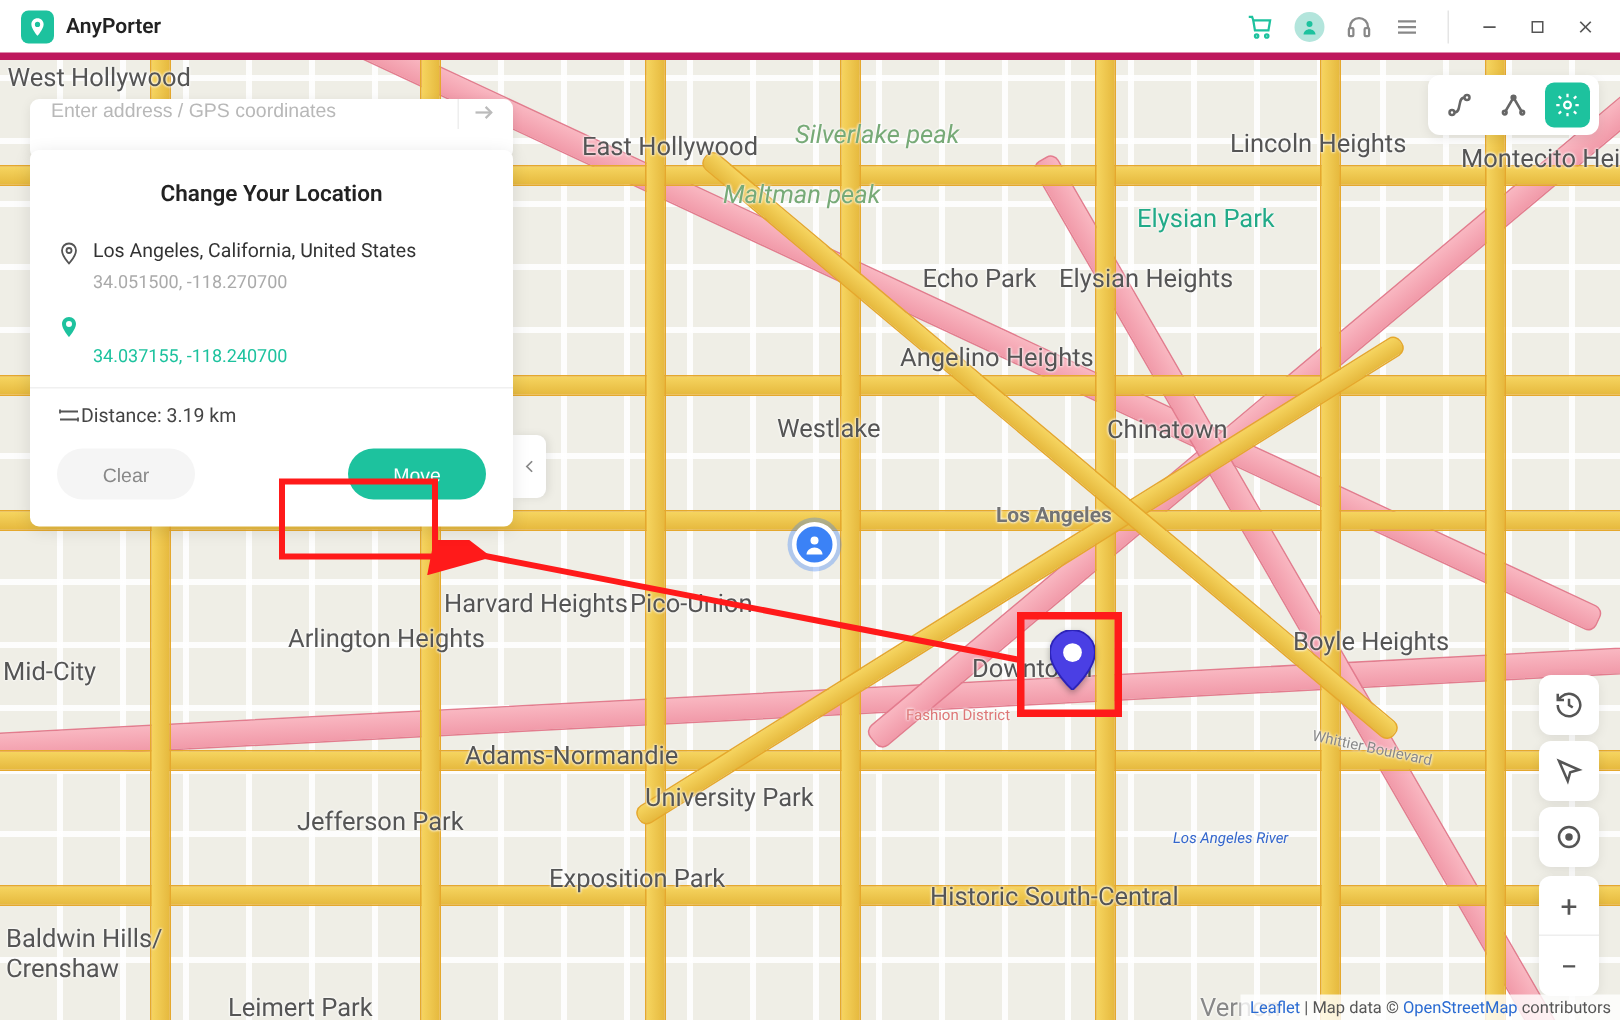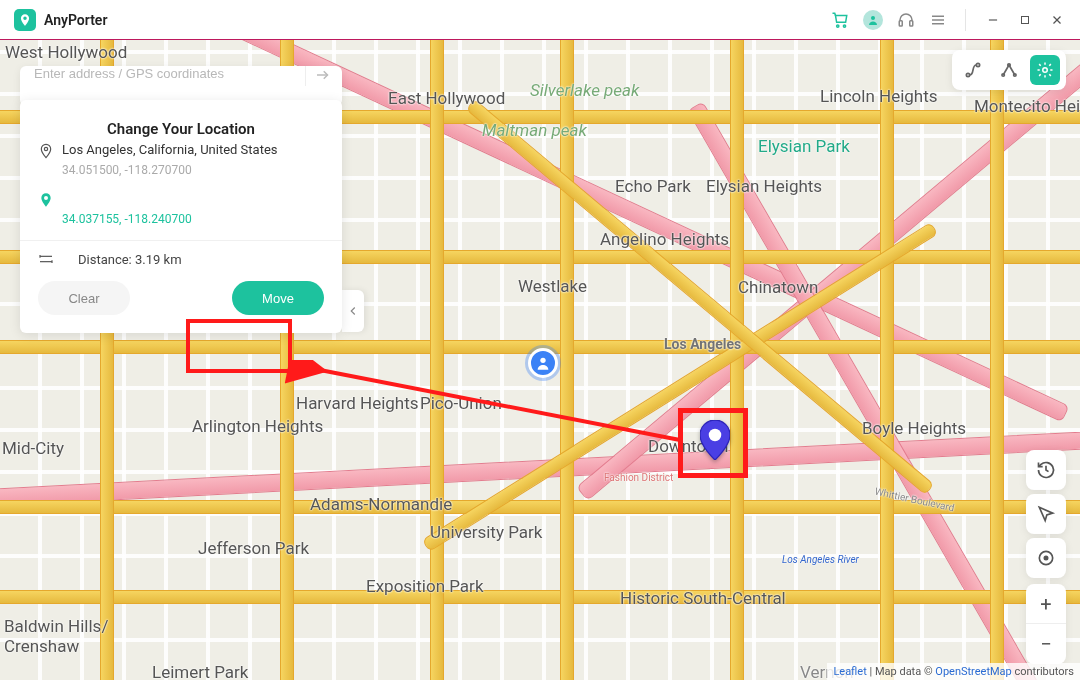--- a/index.html
+++ b/index.html
@@ -1,19 +1,19 @@
 <!DOCTYPE html>
 <html><head>
 <meta charset="utf-8">
 <style>
   * { box-sizing: border-box; margin: 0; padding: 0; }
   body { font-family: -apple-system, BlinkMacSystemFont, "Segoe UI", Roboto, Arial, sans-serif; background: #fff; width: 1080px; height: 680px; overflow: hidden; position: relative; }
   
   
-  .titlebar { height: 40px; display: flex; align-items: center; padding: 0 14px; border-bottom: 1px solid #be185d; background: #fff; position: relative; z-index: 30; }
+  .titlebar { height: 40px; display: flex; align-items: center; padding: 0 14px; border-bottom: 5px solid #be185d; background: #fff; position: relative; z-index: 30; }
   .titlebar .logo { width: 22px; height: 22px; background: #1dc29e; border-radius: 5px; display: flex; align-items: center; justify-content: center; margin-right: 8px; }
   .titlebar .logo svg { width: 14px; height: 14px; }
   .titlebar .appname { font-weight: 600; font-size: 14px; color: #222; }
   .titlebar .right { margin-left: auto; display: flex; align-items: center; gap: 14px; }
   .titlebar .iconbtn { width: 18px; height: 18px; display: flex; align-items: center; justify-content: center; color: #888; cursor: pointer; }
   .titlebar .iconbtn.cart { color: #1dc29e; }
   .titlebar .avatar { width: 20px; height: 20px; border-radius: 50%; background: #b3e5dc; display: flex; align-items: center; justify-content: center; }
   .titlebar .avatar svg { width: 12px; height: 12px; }
   .titlebar .divider { width: 1px; height: 22px; background: #e5e5e5; margin: 0 4px; }
   .titlebar .win { width: 18px; height: 18px; display: flex; align-items: center; justify-content: center; color: #555; cursor: pointer; }
@@ -36,30 +36,30 @@
   
   
   .search { position: absolute; top: 66px; left: 20px; width: 322px; height: 40px; background: #fff; border-radius: 6px; box-shadow: 0 2px 8px rgba(0,0,0,.08); display: flex; align-items: flex-start; padding: 0 8px 0 14px; z-index: 25; }
   .search input { border: none; outline: none; flex: 1; font-size: 13px; color: #333; }
   .search input::placeholder { color: #b8b8b8; }
   .search .sep { width: 1px; height: 20px; background: #eee; margin: 0 8px; }
   .search .go { width: 20px; height: 20px; color: #bbb; cursor: pointer; }
   
   
   .panel { position: absolute; top: 100px; left: 20px; width: 322px; background: #fff; border-radius: 6px; box-shadow: 0 2px 12px rgba(0,0,0,.1); padding: 20px 18px 18px; z-index: 25; }
-  .panel h2 { text-align: center; font-size: 15px; font-weight: 600; color: #222; margin-bottom: 4px; }
+  .panel h2 { text-align: center; font-size: 15px; font-weight: 600; color: #222; margin-bottom: 22px; }
   .locrow { margin-bottom: 14px; }
   .locrow .addr { display: flex; align-items: flex-start; gap: 8px; font-size: 13px; color: #333; margin-bottom: 4px; }
   .locrow .addr .ico { width: 16px; height: 16px; flex-shrink: 0; margin-top: 1px; }
   .locrow.target .addr { color: #1dc29e; }
   .locrow .coords { font-size: 12px; color: #aaa; margin-left: 24px; }
   .locrow.target .coords { color: #1dc29e; }
   .addr-text { white-space: nowrap; overflow: hidden; text-overflow: ellipsis; }
   .panel hr { border: none; border-top: 1px solid #f0f0f0; margin: 10px -18px; }
-  .distrow { display: flex; align-items: center; gap: 24px; font-size: 13px; color: #444; margin-bottom: 14px; }
+  .distrow { display: flex; align-items: center; gap: 0; font-size: 13px; color: #444; margin-bottom: 14px; }
   .distrow .ico { width: 16px; height: 16px; }
   .btnrow { display: flex; gap: 16px; justify-content: space-between; }
   .btn { flex: 0 0 92px; height: 34px; border-radius: 18px; border: none; font-size: 13px; cursor: pointer; }
   .btn.clear { background: #f5f5f5; color: #888; }
   .btn.move  { background: #1dc29e; color: #fff; font-weight: 500; }
   
   
   .hl-move { position: absolute; top: 319px; left: 186px; width: 106px; height: 54px; border: 4px solid #ff1a1a; z-index: 26; pointer-events: none; }
   
   

